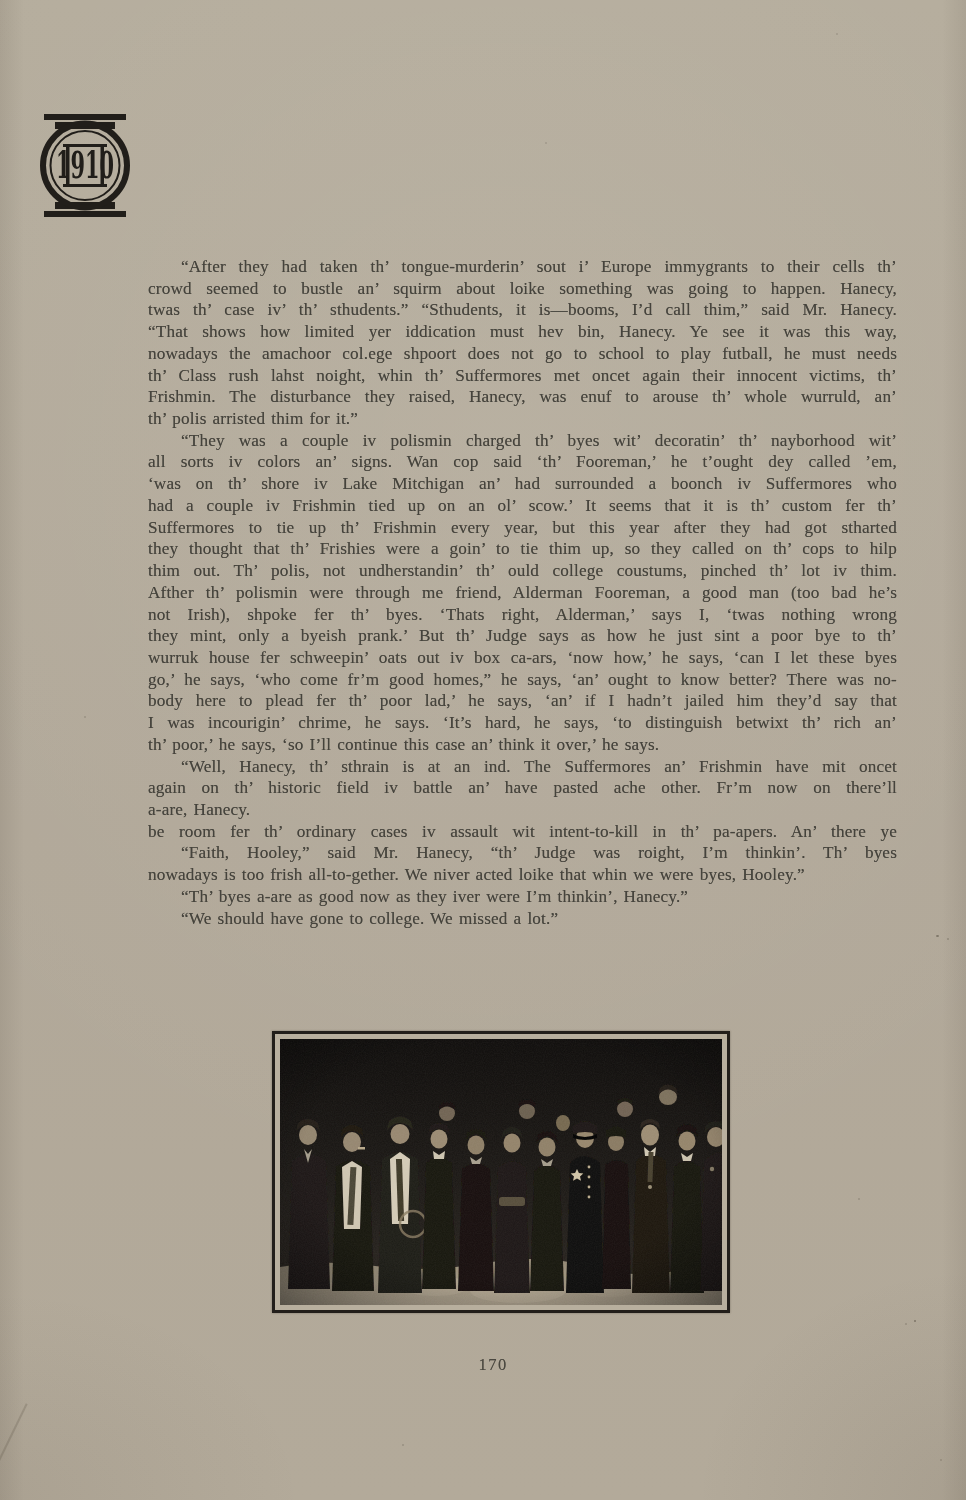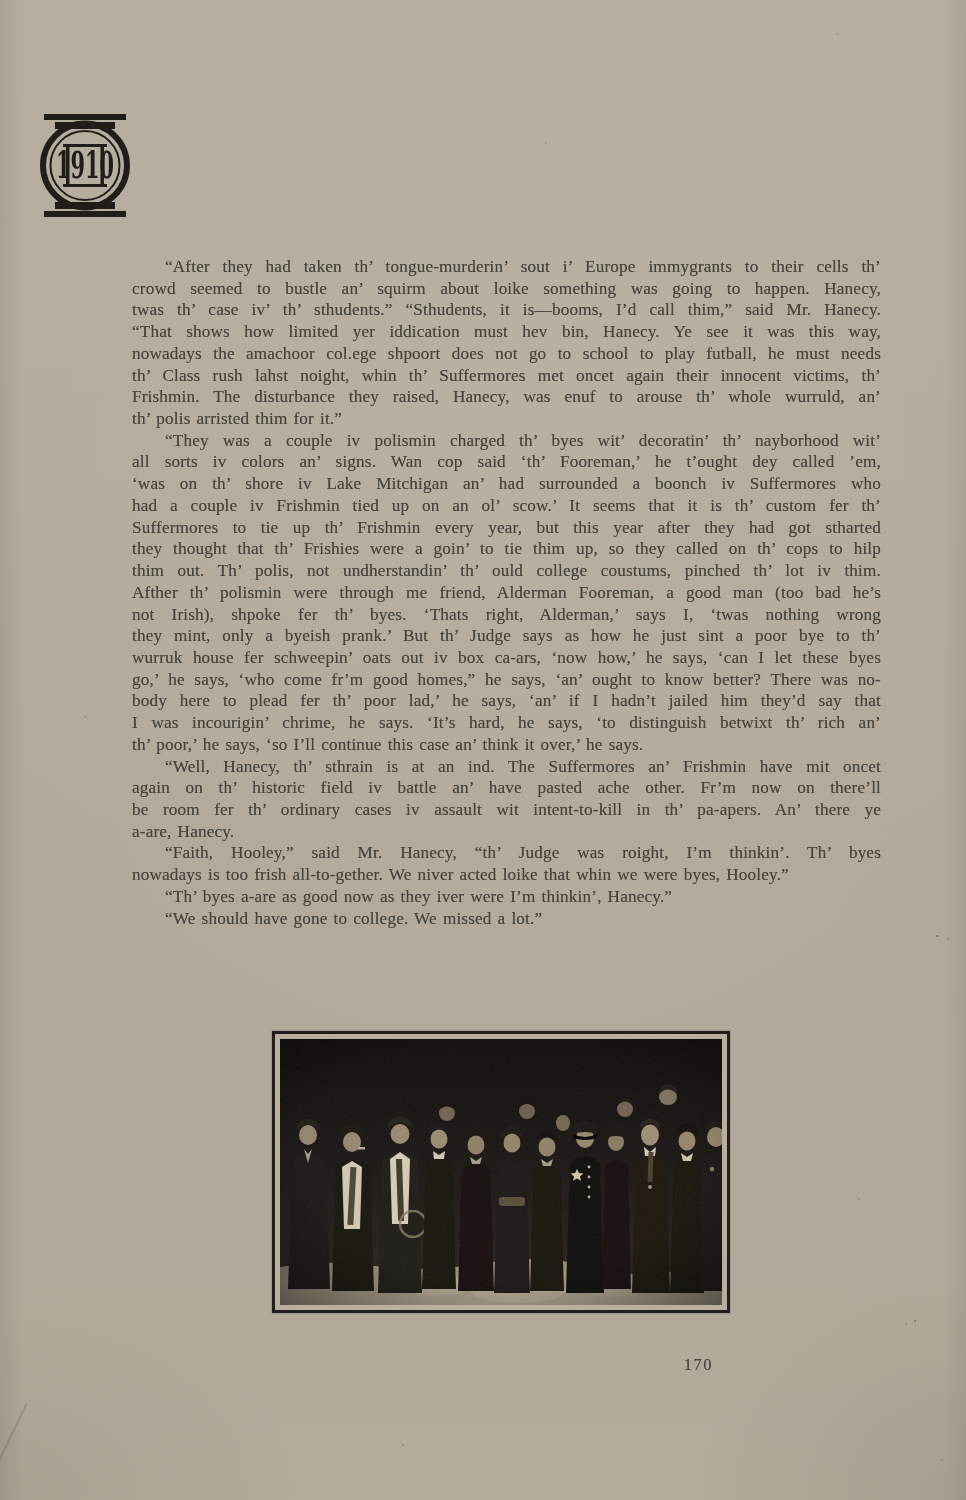--- a/index.html
+++ b/index.html
@@ -16,21 +16,21 @@
       radial-gradient(40% 22% at 100% 100%, rgba(70,60,48,.10), transparent 70%),
       radial-gradient(45% 20% at 0% 100%, rgba(70,60,48,.08), transparent 70%),
       linear-gradient(90deg, rgba(60,50,40,.10), transparent 2.5%, transparent 97.5%, rgba(60,50,40,.09)),
       radial-gradient(120% 80% at 52% 30%, rgba(255,252,242,.07), transparent 65%),
       linear-gradient(#b5ad9d, #b1a899 55%, #b3aa9a);
   }
   
   #emblem{position:absolute;left:36px;top:111px;width:98px;height:109px;}
   
   #article{
-    position:absolute;left:132px;top:256px;width:749px;
+    position:absolute;left:148px;top:256px;width:749px;
     font-size:17.2px;line-height:21.72px;
     color:#45433c;
     letter-spacing:.15px;word-spacing:1.6px;
     text-shadow:0 0 .5px rgba(69,67,60,.55);
   }
   .tline{
     text-align:justify;text-align-last:justify;
     height:21.72px;overflow:hidden;white-space:normal;
   }
   .tline.plast{text-align-last:left;}
@@ -39,21 +39,21 @@
   #photo-frame{
     position:absolute;left:272px;top:1031px;width:458px;height:282px;
     box-sizing:border-box;border:3px solid #221e1a;
     background:#b8af9e;padding:5px;
     box-shadow:0 0 2px rgba(50,44,36,.4);
   }
   #photo-frame svg{display:block;}
   
   #folio{
     position:absolute;left:273px;top:1355px;width:440px;
-    text-align:right;font-size:16.5px;letter-spacing:1.5px;
+    text-align:center;font-size:16.5px;letter-spacing:1.5px;
     color:#4a473f;text-shadow:0 0 .5px rgba(74,71,63,.5);
   }
   
   .speck{position:absolute;border-radius:50%;background:rgba(62,56,45,.45);}
   #scratch{
     position:absolute;left:10px;top:1400px;width:1.5px;height:72px;
     background:rgba(80,72,58,.22);transform:rotate(26deg);
   }
 </style>
 </head>
@@ -98,22 +98,22 @@
       <div class="tline">Afther th’ polismin were through me friend, Alderman Fooreman, a good man (too bad he’s</div>
       <div class="tline">not Irish), shpoke fer th’ byes.  ‘Thats right, Alderman,’ says I, ‘twas nothing wrong</div>
       <div class="tline">they mint, only a byeish prank.’  But th’ Judge says as how he just sint a poor bye to th’</div>
       <div class="tline">wurruk house fer schweepin’ oats out iv box ca-ars, ‘now how,’ he says, ‘can I let these byes</div>
       <div class="tline">go,’ he says, ‘who come fr’m good homes,” he says, ‘an’ ought to know better?  There was no-</div>
       <div class="tline">body here to plead fer th’ poor lad,’ he says, ‘an’ if I hadn’t jailed him they’d say that</div>
       <div class="tline">I was incourigin’ chrime, he says.  ‘It’s hard, he says, ‘to distinguish betwixt th’ rich an’</div>
       <div class="tline plast">th’ poor,’ he says, ‘so I’ll continue this case an’ think it over,’ he says.</div>
       <div class="tline first">“Well, Hanecy, th’ sthrain is at an ind.  The Suffermores an’ Frishmin have mit oncet</div>
       <div class="tline">again on th’ historic field iv battle an’ have pasted ache other.  Fr’m now on there’ll</div>
+      <div class="tline plast">a-are, Hanecy.</div>
       <div class="tline">be room fer th’ ordinary cases iv assault wit intent-to-kill in th’ pa-apers.  An’ there ye</div>
-      <div class="tline plast">a-are, Hanecy.</div>
       <div class="tline first">“Faith, Hooley,” said Mr. Hanecy, “th’ Judge was roight, I’m thinkin’.  Th’ byes</div>
       <div class="tline plast">nowadays is too frish all-to-gether.  We niver acted loike that whin we were byes, Hooley.”</div>
       <div class="tline first plast">“Th’ byes a-are as good now as they iver were I’m thinkin’, Hanecy.”</div>
       <div class="tline first plast">“We should have gone to college.  We missed a lot.”</div>
     </div>
 
   <div id="photo-frame">
     <svg width="442" height="266" viewBox="0 0 442 266" xmlns="http://www.w3.org/2000/svg">
       <defs>
         <linearGradient id="bgG" x1="0" y1="0" x2="0" y2="1">

